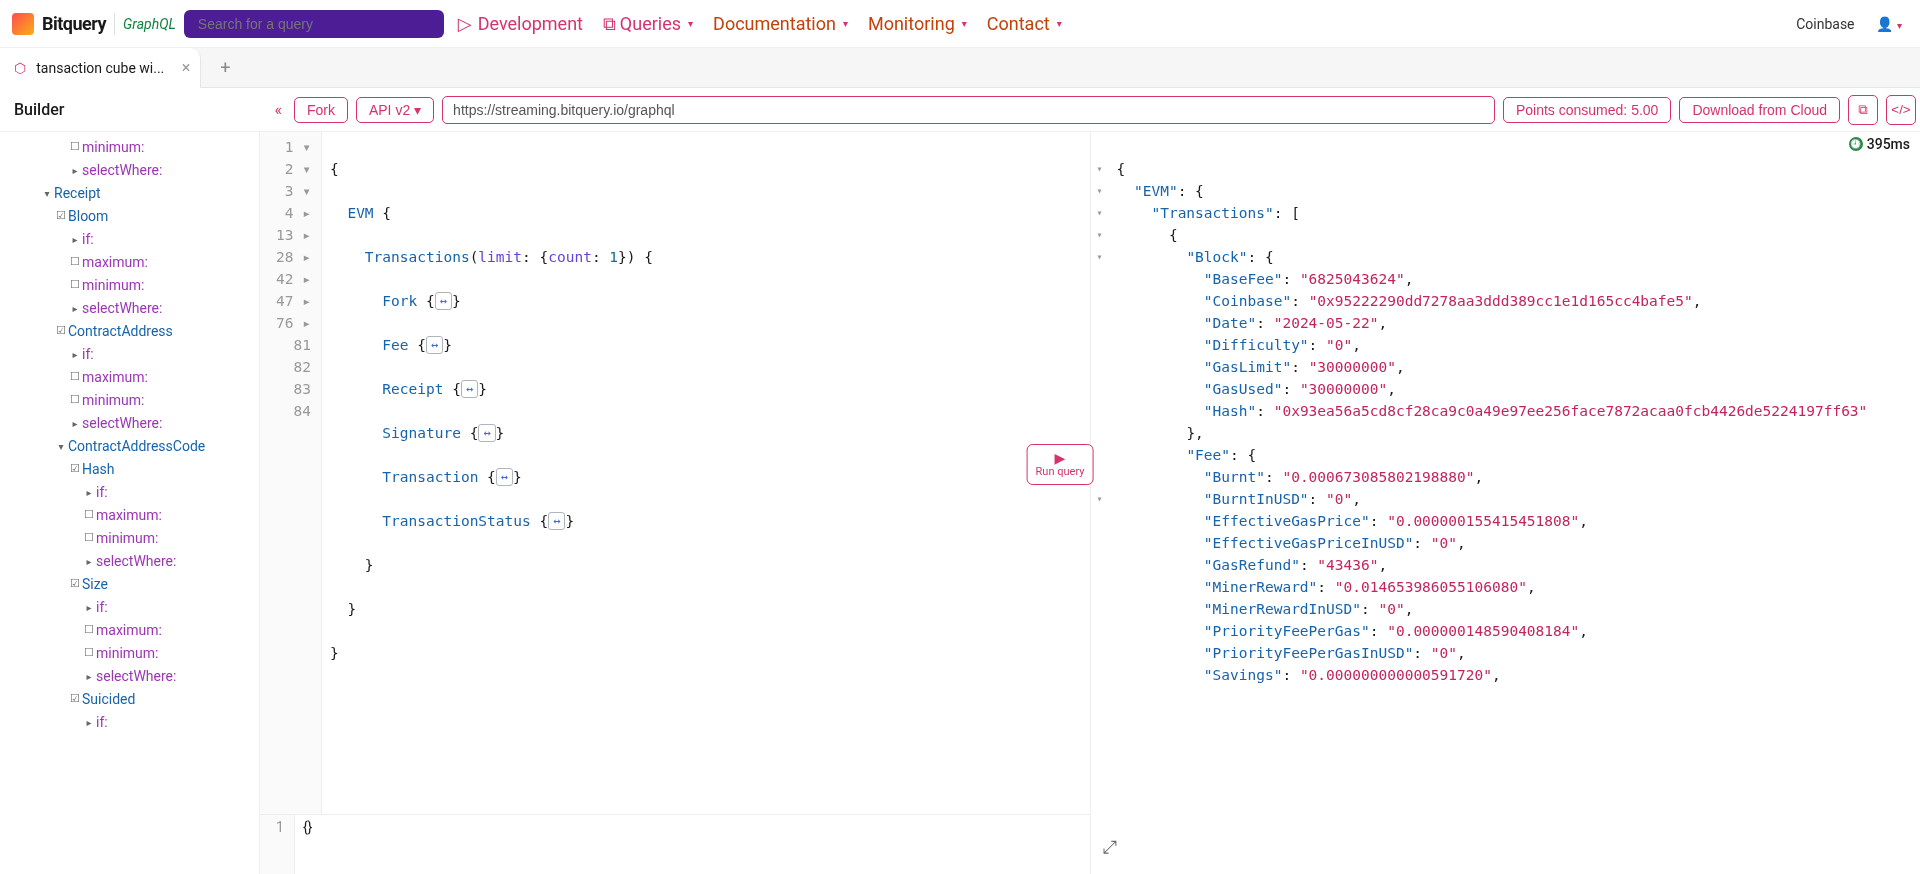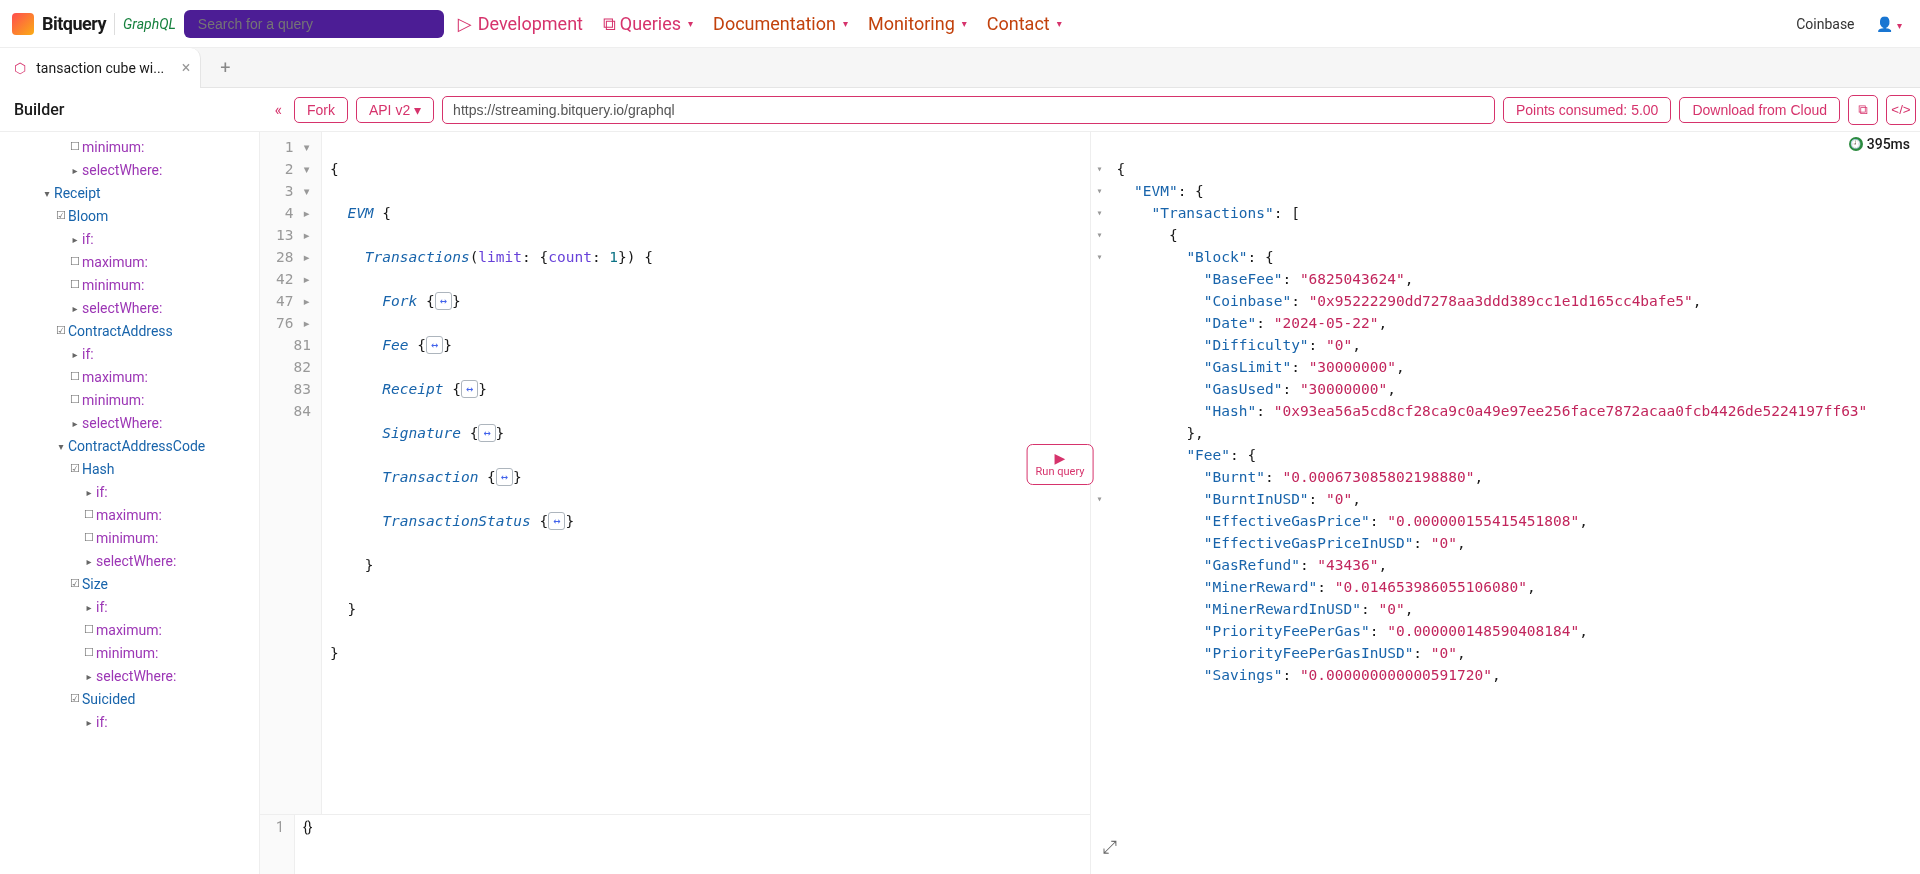--- a/index.html
+++ b/index.html
@@ -39,21 +39,21 @@
 .ind-1 { padding-left: 36px; }
 .ind-2 { padding-left: 50px; }
 .ind-3 { padding-left: 64px; }
 .ind-4 { padding-left: 78px; }
 .editor-wrap { flex: 1; display: flex; position: relative; }
 .editor-col { display: flex; flex-direction: column; flex: 1; border-right: 1px solid #eee; }
 .code-area { flex: 1; display: flex; overflow: auto; font-family: "SF Mono", Monaco, Consolas, monospace; font-size: 14.5px; line-height: 22px; }
 .gutter { background: #fafafa; color: #999; text-align: right; padding: 4px 10px 4px 16px; user-select: none; border-right: 1px solid #eee; }
 .gutter-line { height: 22px; }
 .code-body { padding: 4px 8px; white-space: pre; }
-.k-blue { color: #1864ab; font-style: italic; }
+.k-blue { color: #1864ab; }
 .k-purple { color: #6741d9; }
 .k-teal { color: #0b7285; }
 .fold-badge { display: inline-block; border: 1px solid #adb5bd; border-radius: 3px; padding: 0 4px; color: #4263eb; font-size: 12px; line-height: 16px; vertical-align: 1px; }
 .vars-area { height: 60px; border-top: 1px solid #eee; display: flex; }
 .run-btn { position: absolute; left: calc(50% - 30px); top: 42%; transform: translateX(-50%); background: #fff; border: 1px solid #d6336c; color: #d6336c; border-radius: 6px; padding: 6px 8px; font-size: 11px; text-align: center; cursor: pointer; z-index: 10; }
 .run-btn .tri { font-size: 14px; line-height: 1; }
 .results-col { flex: 1; display: flex; flex-direction: column; position: relative; }
 .timing { position: absolute; top: 4px; right: 10px; display: flex; align-items: center; gap: 4px; font-size: 14px; font-weight: 500; z-index: 5; }
 .timing-dot { width: 14px; height: 14px; border-radius: 50%; background: #2b8a3e; display: inline-flex; align-items: center; justify-content: center; color: #fff; font-size: 9px; }
 .expand-icon { position: absolute; bottom: 16px; left: 12px; color: #666; cursor: pointer; font-size: 18px; z-index: 5; }

